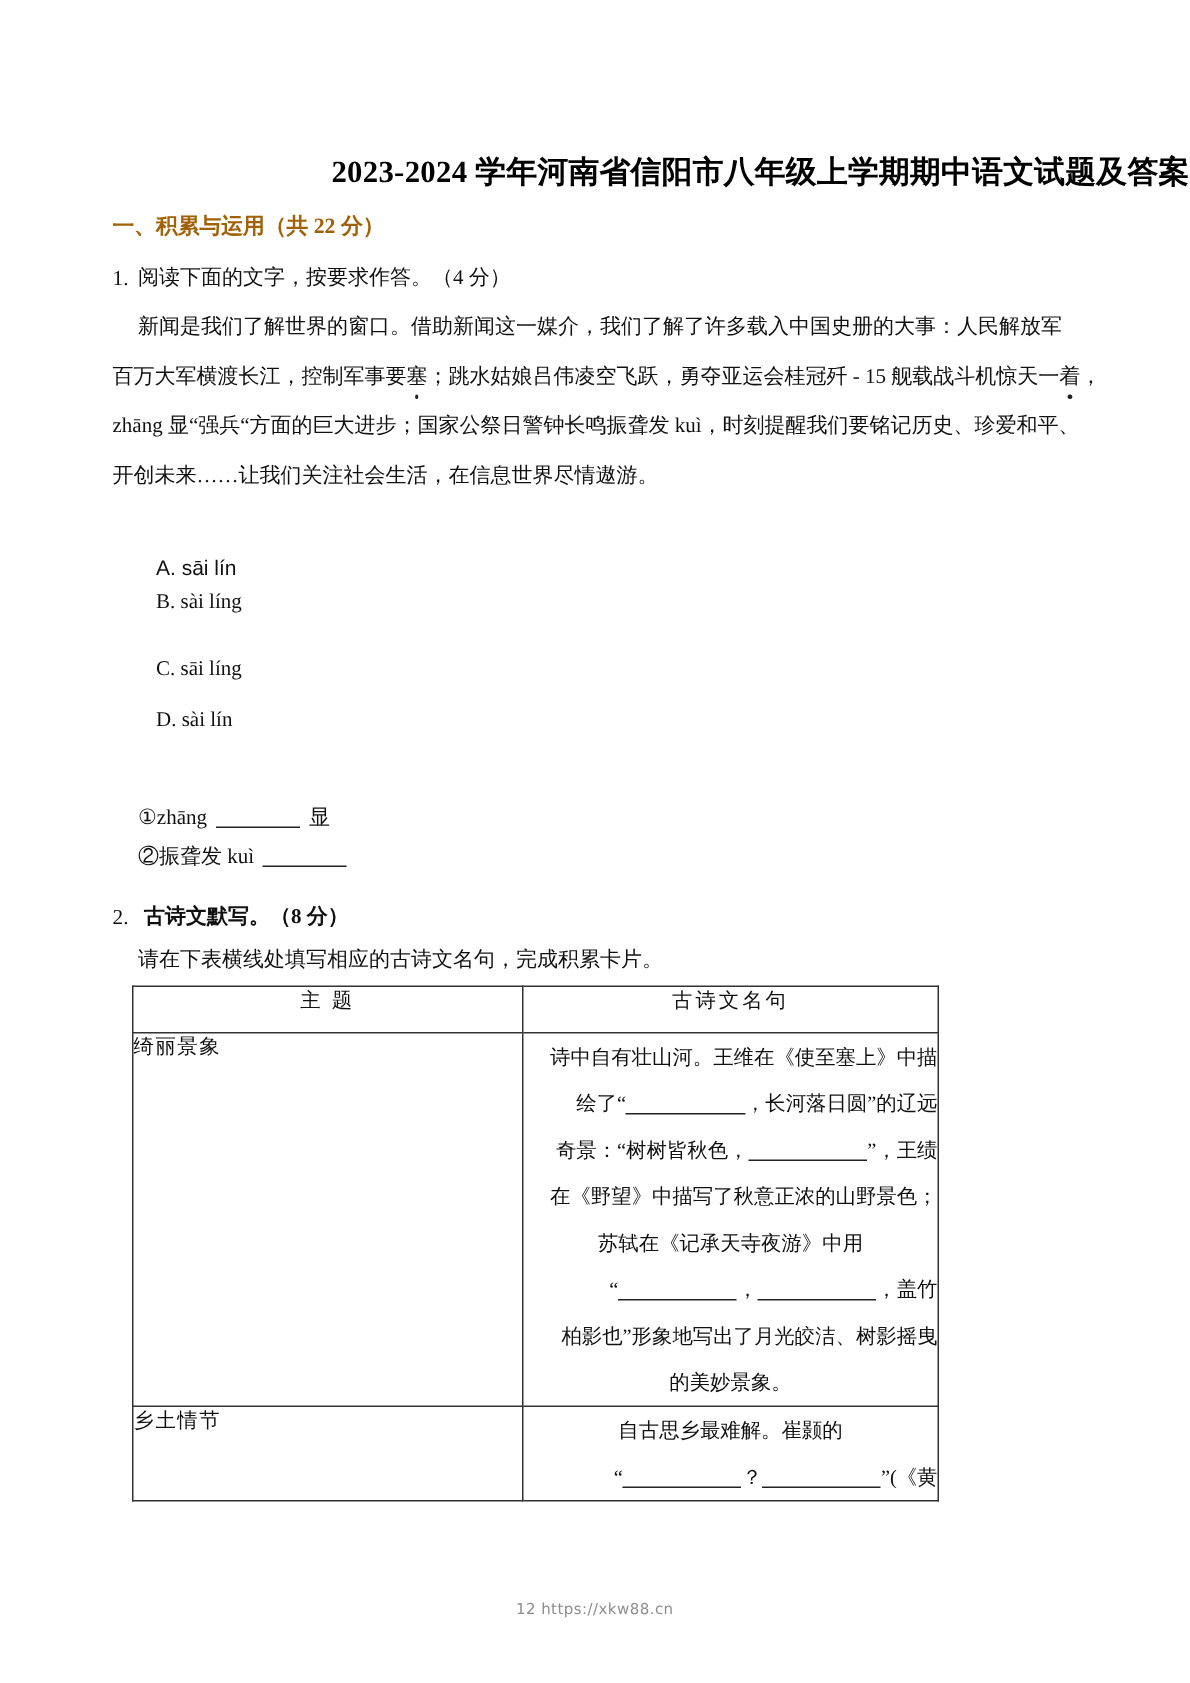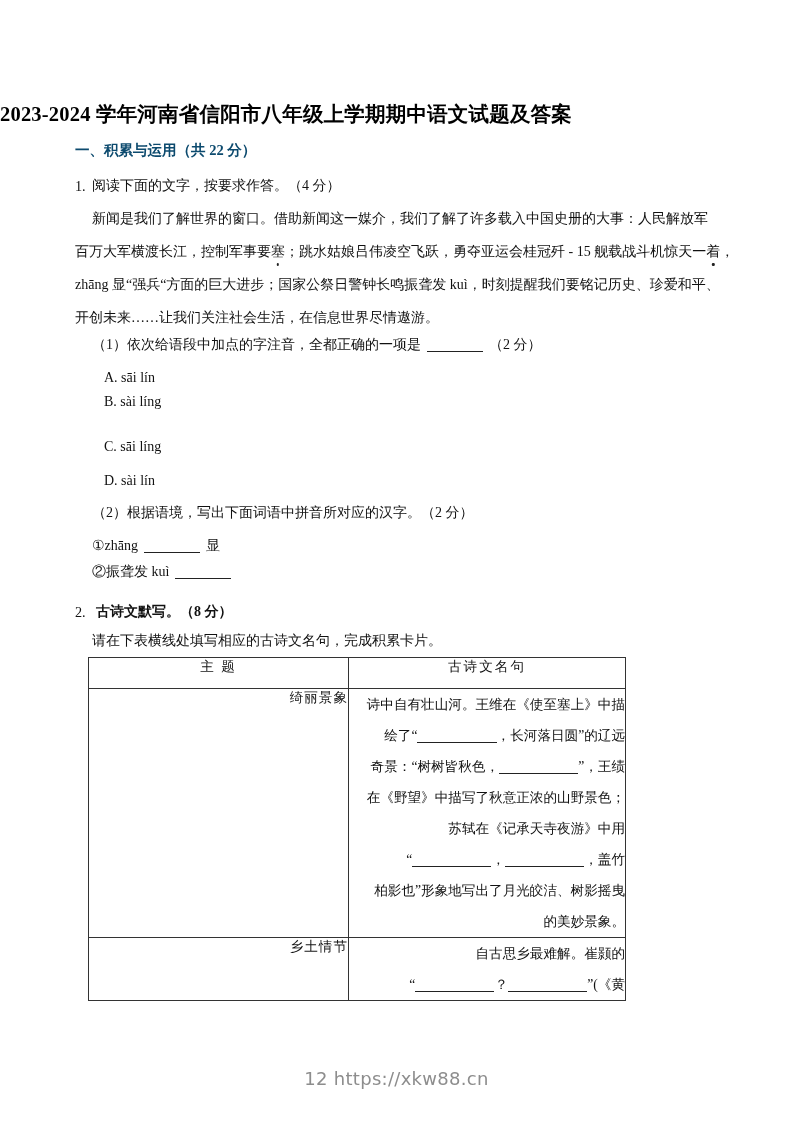--- a/index.html
+++ b/index.html
@@ -22,35 +22,35 @@
     height: 1122px;
     background: #fff;
   }
 
   
   .doc-title {
     position: absolute;
     left: 0;
     top: 100px;
     width: 793px;
-    text-align: left;
+    text-align: right;
     font-size: 20.5px;
     font-weight: bold;
     letter-spacing: 0.2px;
     color: #000;
   }
 
   
   .section-heading {
     position: absolute;
     left: 75px;
     top: 141px;
     font-size: 14.5px;
     font-weight: bold;
-    color: #0c4a6e;
+    color: #a16207;
     text-align: center;
   }
 
   
   .line {
     position: absolute;
     font-size: 14px;
     line-height: 1.2;
     color: #111;
     white-space: nowrap;
@@ -104,48 +104,48 @@
   .col-quote { width: 277px; }
 
   .hdr-cell {
     height: 30px;
     text-align: center;
     vertical-align: middle;
     font-size: 14px;
     letter-spacing: 2px;
   }
   .theme-cell {
-    text-align: right;
+    text-align: left;
     padding-top: 12px;
     font-size: 13.8px;
     letter-spacing: 1px;
   }
   .quote-cell {
     padding: 6px 4px 8px 4px;
     overflow: hidden;
   }
   .quote-cell .qline {
     display: block;
     height: 31px;
     line-height: 31px;
     white-space: nowrap;
     font-size: 13.6px;
   }
-  .qline.center { text-align: right; }
+  .qline.center { text-align: center; }
   .qline.left { text-align: right; }
 
   
   .footer-wm {
     position: absolute;
     left: 0;
     top: 1068px;
     width: 793px;
     text-align: center;
     font-family: "DejaVu Sans", "Liberation Sans", sans-serif;
-    font-size: 18px;
+    font-size: 10px;
     color: #8d8d8d;
     letter-spacing: 0.3px;
   }
 </style>
 </head>
 <body>
 
 <div class="page">
 
   <div class="doc-title">2023-2024 学年河南省信阳市八年级上学期期中语文试题及答案</div>
@@ -156,28 +156,26 @@
   <div class="line" style="left:92px; top:178px;">阅读下面的文字，按要求作答。（4 分）</div>
 
   <div class="line" style="left:92px; top:211px;">新闻是我们了解世界的窗口。借助新闻这一媒介，我们了解了许多载入中国史册的大事：人民解放军</div>
 
   <div class="line" style="left:75px; top:244px;"><span>百万大军横渡长江，控制军事要</span><span class="dot-char">塞</span><span>；跳水姑娘吕伟凌空飞跃，勇夺亚运会桂冠歼 - 15 舰载战斗机惊天一</span><span class="dot-char">着</span><span>，</span></div>
 
   <div class="line" style="left:75px; top:310px;">开创未来……让我们关注社会生活，在信息世界尽情遨游。</div>
 
   <div class="line" style="left:75px; top:277px;">zhāng 显“强兵“方面的巨大进步；国家公祭日警钟长鸣振聋发 kuì，时刻提醒我们要铭记历史、珍爱和平、</div>
 
-  <div class="line" style="left:92px; top:337px;"><span>（1）依次给语段中加点的字注音，全都正确的一项是</span><span class="blank" style="width:56px; margin:0 6px;"></span><span>（2 分）</span></div>
-
-  <div class="line" style="left:104px; top:370px; font-family:Liberation Serif, serif;">A. sāi  lín</div>
+
+  <div class="line" style="left:104px; top:370px; font-family:Liberation Sans, sans-serif;">A. sāi  lín</div>
   <div class="line" style="left:104px; top:394px;">B. sài  líng</div>
   <div class="line" style="left:104px; top:439px;">C. sāi  líng</div>
   <div class="line" style="left:104px; top:473px;">D. sài  lín</div>
 
-  <div class="line" style="left:92px; top:505px;">（2）根据语境，写出下面词语中拼音所对应的汉字。（2 分）</div>
 
   <div class="line" style="left:92px; top:538px;text-align:right;"><span>①zhāng</span><span class="blank" style="width:56px; margin:0 6px;"></span><span>显</span></div>
 
   <div class="line" style="left:92px; top:564px;"><span>②振聋发 kuì</span><span class="blank" style="width:56px; margin:0 6px;"></span></div>
 
   <div class="q-num" style="left:75px; top:604px;">2.</div>
   <div class="line" style="left:96px; top:604px; font-weight:bold;">古诗文默写。（8 分）</div>
 
   <div class="line" style="left:92px; top:633px;">请在下表横线处填写相应的古诗文名句，完成积累卡片。</div>
 

